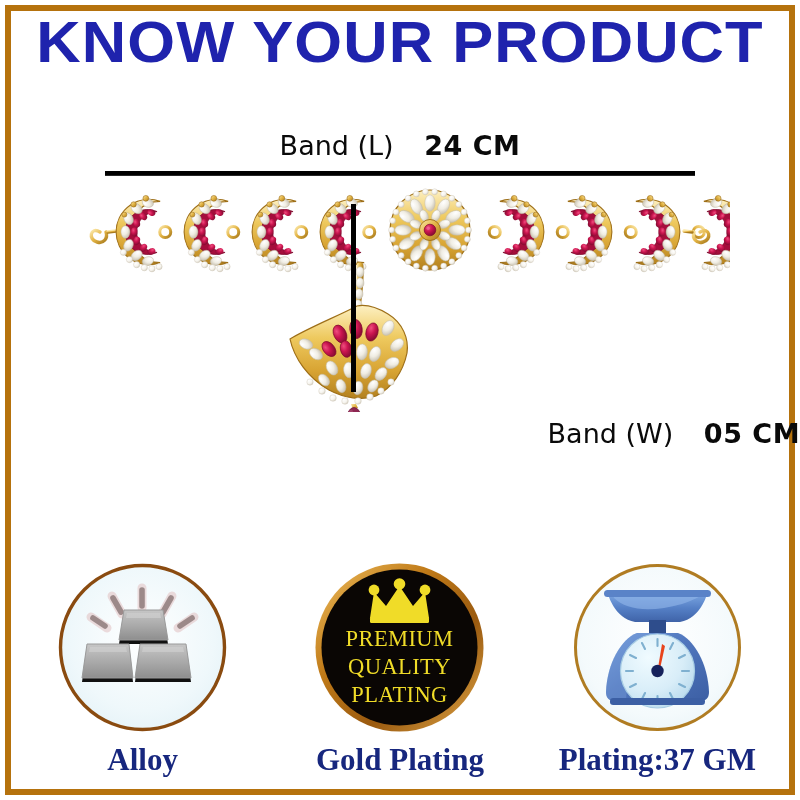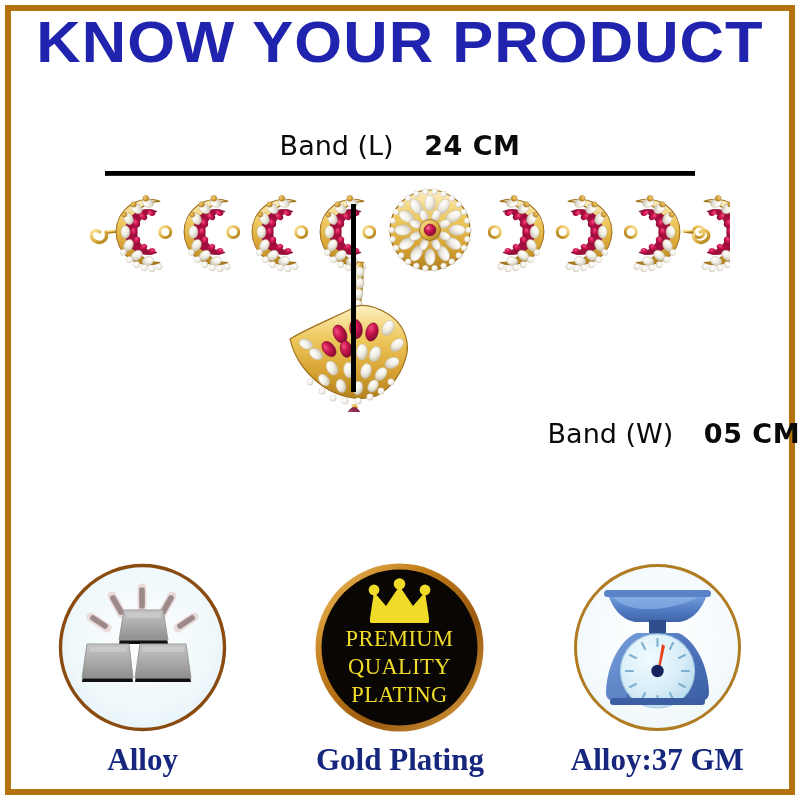--- a/index.html
+++ b/index.html
@@ -512,17 +512,17 @@
             <line x1="60" y1="95" x2="66" y2="98"></line>
             <line x1="72" y1="83" x2="75" y2="89"></line>
           </g>
 
           <path d="M 87.5 111 L 92 84 L 95 86 L 89.5 111 Z" fill="#e8441c"></path>
           <circle cx="87.5" cy="111" r="6.2" fill="#16225c"></circle>
 
           <rect x="40" y="138" width="95" height="7" rx="3.2" fill="#3c5fa4"></rect>
         </svg>
       </div>
-      <div class="feature-label">Alloy:37 GM</div>
+      <div class="feature-label">Plating:37 GM</div>
     </div>
 
   </div>
 </div>
 
 </body></html>

